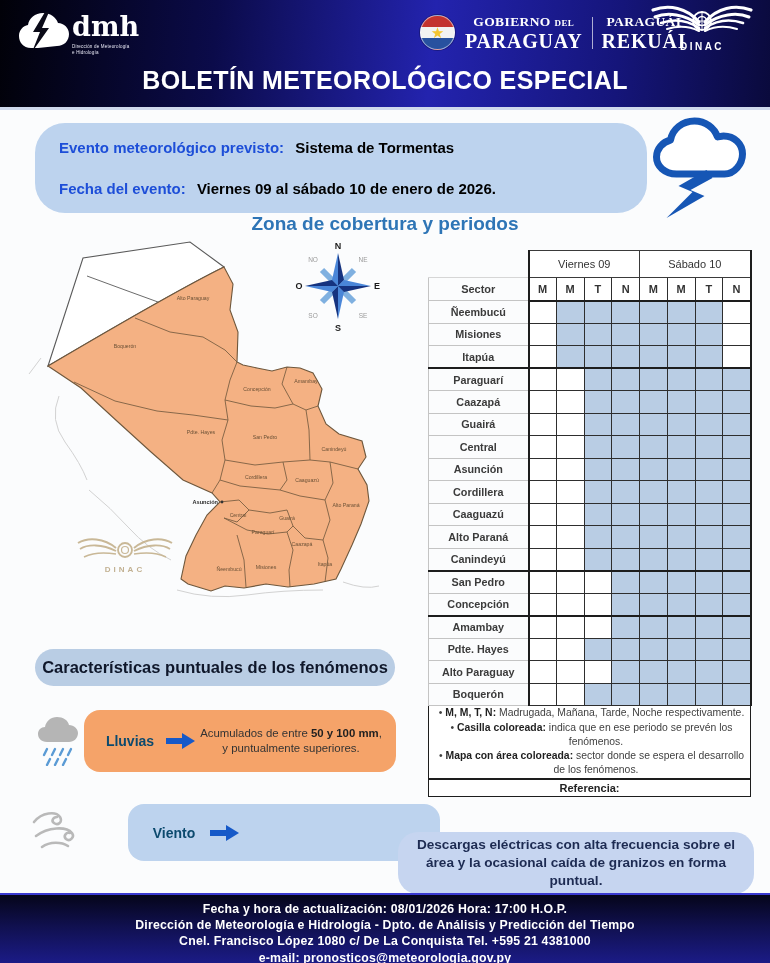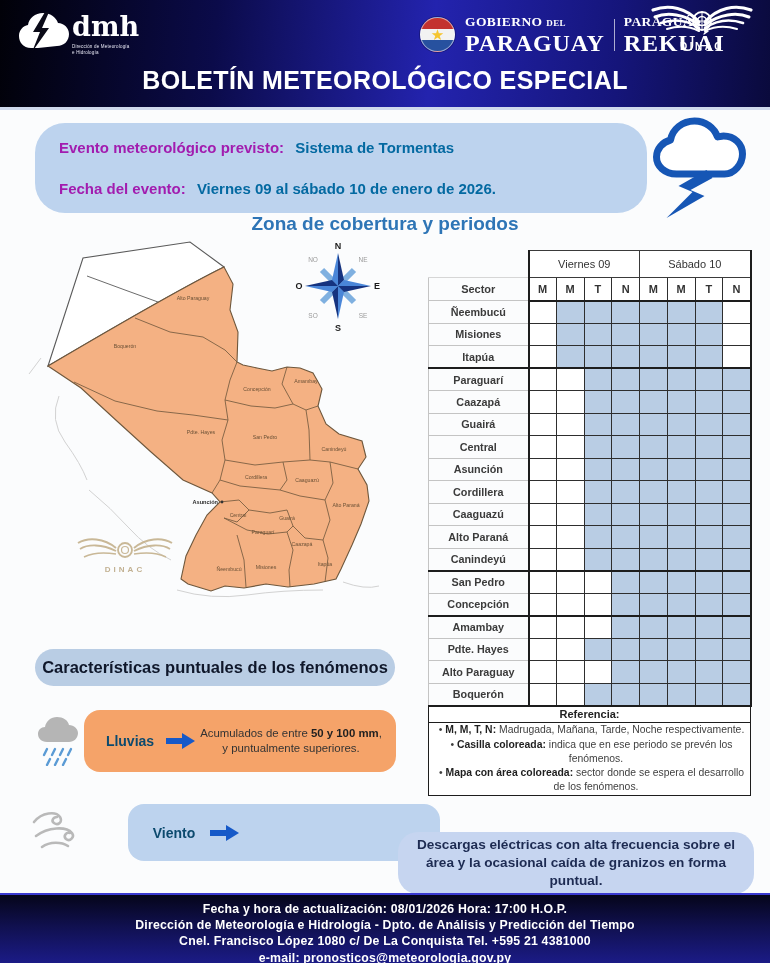--- a/index.html
+++ b/index.html
@@ -15,38 +15,38 @@
   .dmh-name{font-family:"DejaVu Serif","Liberation Serif",serif;font-weight:700;font-size:27px;
     line-height:34px;color:#fff;}
   .dmh-sub{font-size:4.5px;line-height:5.5px;color:#e8e8f5;letter-spacing:.2px;}
   .gov-logo{position:absolute;left:420px;top:15px;display:flex;align-items:center;color:#fff;}
   .gov-emblem{width:33px;height:33px;border-radius:50%;position:relative;flex:0 0 auto;
     background:linear-gradient(180deg,#c3322f 0 34%,#f2f2f2 34% 66%,#27519f 66% 100%);
     border:1px solid rgba(255,255,255,.55);box-shadow:0 0 0 1px rgba(0,0,0,.25);}
   .gov-star{position:absolute;left:50%;top:50%;transform:translate(-50%,-54%);
     color:#f5c531;font-size:15px;line-height:15px;}
   .gov-words{display:flex;align-items:center;margin-left:10px;
-    font-family:"Liberation Serif","DejaVu Serif",serif;font-weight:700;}
+    font-family:"Liberation Serif","DejaVu Serif",serif;font-weight:700;text-align:center;}
   .gov-col{line-height:1;}
   .gov-l1{font-size:13.5px;letter-spacing:.4px;}
   .gov-l1 .small{font-size:9px;}
-  .gov-l2{font-size:24px;letter-spacing:.8px;margin-top:2px;}
+  .gov-l2{font-size:20px;letter-spacing:.8px;margin-top:2px;}
   .gov-div{width:0;height:32px;border-left:1.5px solid rgba(255,255,255,.65);margin:0 9px;}
   .dinac-logo{position:absolute;right:10px;top:3px;width:116px;text-align:center;color:#fff;}
   .dinac-label{font-size:10px;font-weight:700;letter-spacing:2.5px;margin-top:-8px;}
   .main-title{position:absolute;left:0;top:66px;width:770px;text-align:center;color:#fff;
     font-size:25px;font-weight:800;letter-spacing:.4px;}
 
   
   .event-box{position:absolute;left:35px;top:123px;width:612px;height:90px;background:#bdd3ee;
     border-radius:30px;box-sizing:border-box;padding:16px 24px;display:flex;
     flex-direction:column;justify-content:space-between;}
   .event-line{font-size:15px;font-weight:700;white-space:nowrap;}
-  .event-label{color:#a21caf;}
-  .event-value{color:#0369a1;margin-left:7px;}
+  .event-label{color:#1d4ed8;}
+  .event-value{color:#000000;margin-left:7px;}
   .storm-icon{position:absolute;left:648px;top:110px;}
 
   .zone-title{position:absolute;left:0;top:213px;width:770px;text-align:center;
     color:#2e75b6;font-size:19px;font-weight:800;}
 
   
   .map-wrap{position:absolute;left:25px;top:238px;width:395px;height:368px;}
   .map-wrap svg{display:block;}
   .dept{font-size:5.2px;fill:#6b5136;}
   .dept.asu{font-size:5.6px;font-weight:700;fill:#2b2b2b;}
@@ -495,30 +495,30 @@
           <td class="data-cell on"></td>
           <td class="data-cell on"></td>
           <td class="data-cell on"></td>
           <td class="data-cell on"></td>
           <td class="data-cell on"></td>
           <td class="data-cell on last-data"></td>
         </tr>
       </tbody>
     <tbody>
       <tr>
-        <td class="ref-title-cell" colspan="9">Referencia:</td>
-      </tr>
-      <tr>
         <td class="ref-body-cell" colspan="9">
           <div id="reference-list">
               <div class="ref-item"><b>M, M, T, N:</b> Madrugada, Mañana, Tarde, Noche respectivamente.</div>
               <div class="ref-item"><b>Casilla coloreada:</b> indica que en ese periodo se prevén los fenómenos.</div>
               <div class="ref-item"><b>Mapa con área coloreada:</b> sector donde se espera el desarrollo de los fenómenos.</div>
             </div>
         </td>
+      </tr>
+      <tr>
+        <td class="ref-title-cell" colspan="9">Referencia:</td>
       </tr>
     </tbody>
   </table>
 
   <div class="char-pill">Características puntuales de los fenómenos</div>
 
   <div class="rain-icon">
     <svg width="46" height="54" viewBox="0 0 46 54">
       <path d="M 11,30 C 5,30 2,26 2,22 C 2,18 5,15 9,15 C 10,9 15,5 21,5 C 27,5 32,8 33,13 C 38,13 42,17 42,21 C 42,26 38,30 33,30 Z" fill="#b5b5b5"></path>
       <g stroke="#5b9bd5" stroke-width="2.4" stroke-linecap="round">

